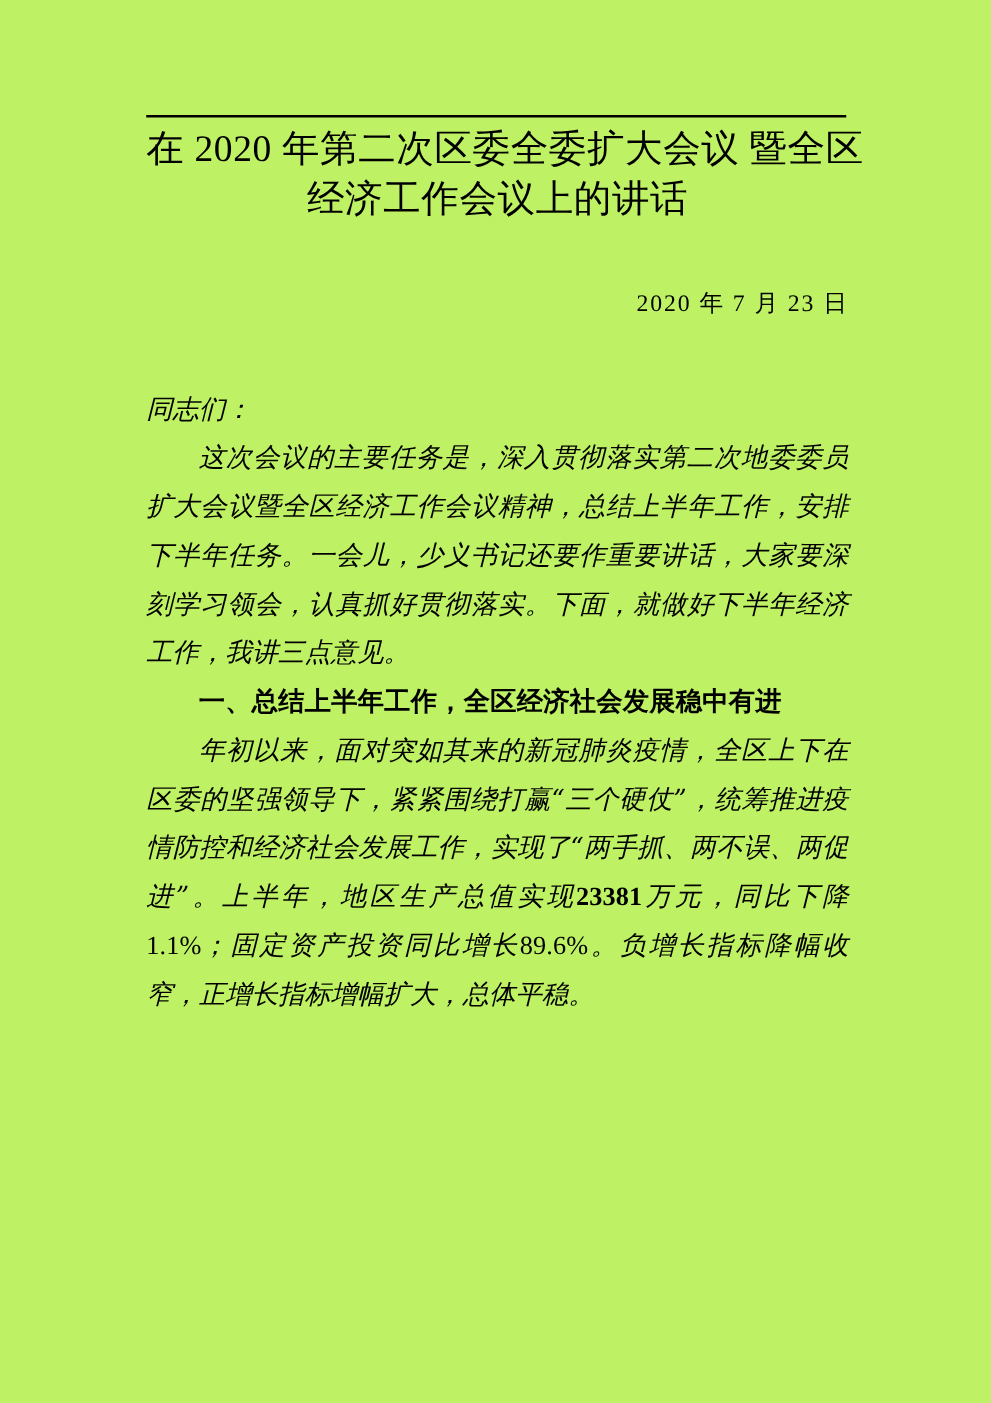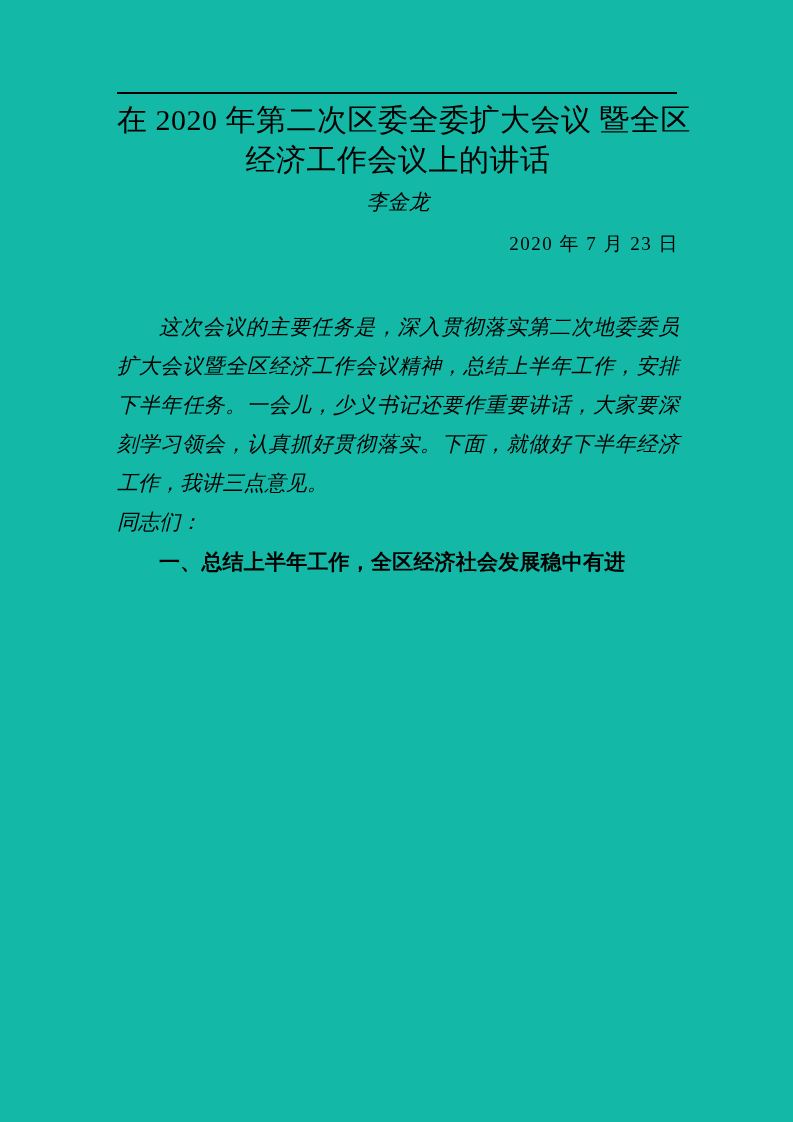--- a/index.html
+++ b/index.html
@@ -15,21 +15,21 @@
     font-family: "Liberation Serif", "DejaVu Serif", serif;
     color: #000000;
   }
 
   .page {
     position: absolute;
     left: 0;
     top: 0;
     width: 793px;
     height: 1122px;
-    background: #14b8a6;
+    background: #bef264;
   }
 
   
   .title-rule {
     position: absolute;
     left: 117px;
     top: 92px;
     width: 560px;
     height: 2px;
     background: #000000;
@@ -115,21 +115,21 @@
 
   .indent {
     text-indent: 42px;
   }
 
   .lead {
     font-weight: bold;
   }
 
   .section-heading {
-    font-family: Liberation Sans, sans-serif;
+    font-family: Liberation Serif, serif;
     font-style: normal;
     font-weight: bold;
     font-size: 21px;
     line-height: 39px;
     text-indent: 42px;
     letter-spacing: 0.2px;
     margin: 0;
     color: #000000;
   }
 
@@ -149,28 +149,28 @@
 
 <div class="page">
 
   <div class="title-rule"></div>
 
   <div class="doc-title">
     <span class="line1">在 2020 年第二次区委全委扩大会议  暨全区</span>
     <span class="line2">经济工作会议上的讲话</span>
   </div>
 
-  <div class="doc-author">李金龙</div>
 
   <div class="doc-date">2020 年 7 月 23 日</div>
 
   <div class="doc-body">
 
+    <p class="para salutation">同志们：</p>
+
     <p class="para indent">这次会议的主要任务是，深入贯彻落实第二次地委委员扩大会议暨全区经济工作会议精神，总结上半年工作，安排下半年任务。一会儿，少义书记还要作重要讲话，大家要深刻学习领会，认真抓好贯彻落实。下面，就做好下半年经济工作，我讲三点意见。</p>
-
-    <p class="para salutation">同志们：</p>
 
     <p class="section-heading">一、总结上半年工作，全区经济社会发展稳中有进</p>
 
+    <p class="para indent"><span>年初以来，面对突如其来的新冠肺炎疫情，全区上下在区委的坚强领导下，紧紧围绕打赢“三个硬仗”，统筹推进疫情防控和经济社会发展工作，实现了“两手抓、两不误、两促进”。上半年，地区生产总值实现</span><span class="numb">23381</span><span>万元，同比下降</span><span class="num">1.1%</span><span>；固定资产投资同比增长</span><span class="num">89.6%</span><span>。负增长指标降幅收窄，正增长指标增幅扩大，总体平稳。</span></p>
 
 
   </div>
 </div>
 
 </body></html>

